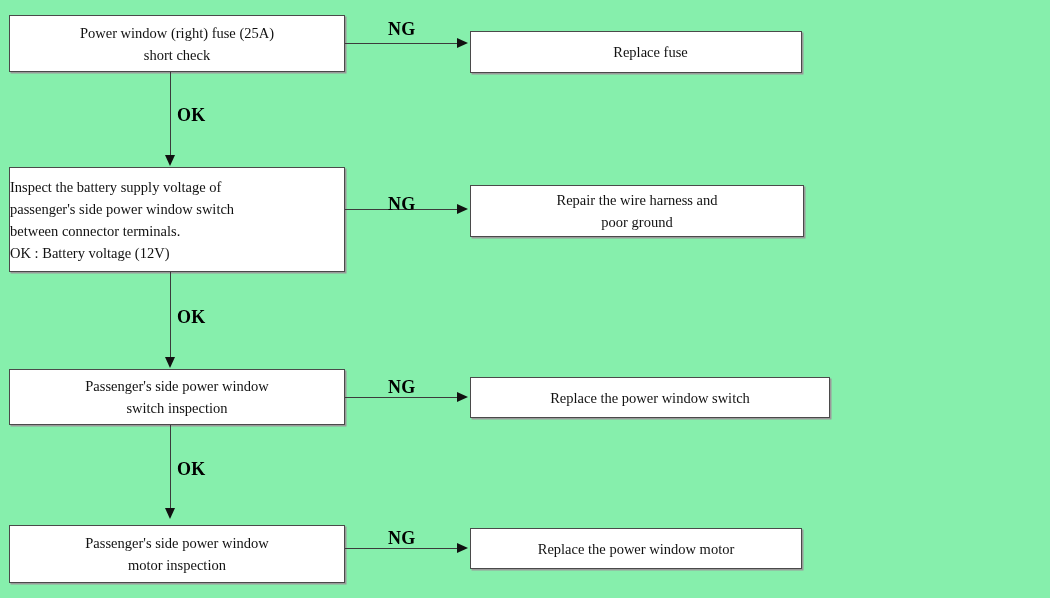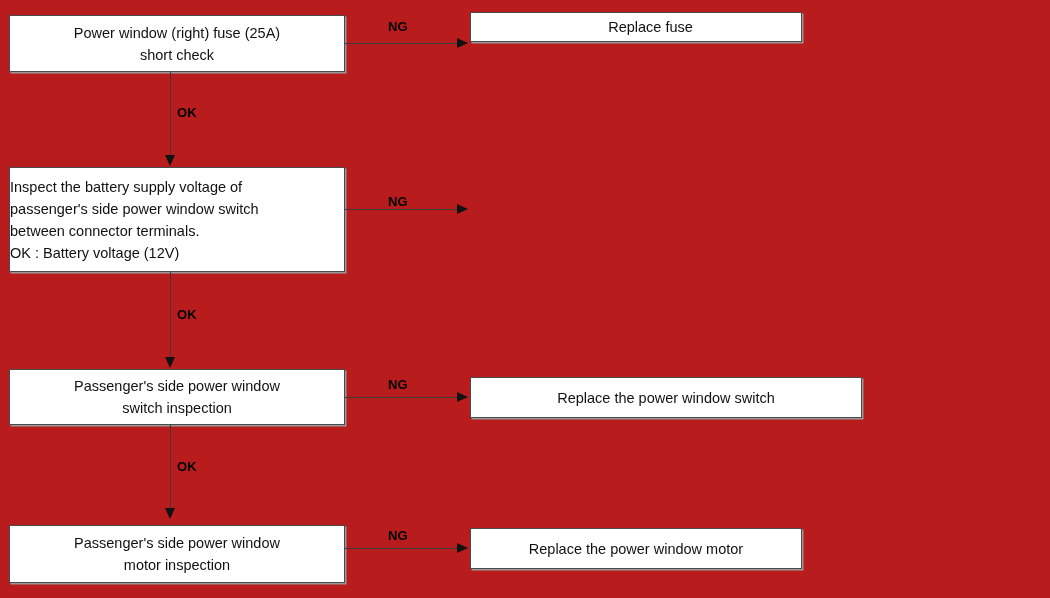--- a/index.html
+++ b/index.html
@@ -8,22 +8,23 @@
     background: #ffffff;
   }
   body {
     font-family: "Liberation Sans", sans-serif;
     color: #111111;
   }
   #canvas {
     position: relative;
     width: 1050px;
     height: 598px;
-    background: #b91c1c;
+    background: #86efac;
     overflow: hidden;
+    font-family: Liberation Serif, serif;
   }
   .node {
     position: absolute;
     box-sizing: border-box;
     border: 1px solid #4a4a4a;
     background: #ffffff;
     display: flex;
     align-items: center;
     font-size: 14.5px;
     line-height: 22px;
@@ -38,21 +39,21 @@
     justify-content: flex-start;
     text-align: left;
     padding-left: 0;
   }
   .node .node-text {
     display: block;
     white-space: pre-line;
   }
   .edge-label {
     position: absolute;
-    font-size: 13px;
+    font-size: 18px;
     font-weight: bold;
     color: #000000;
     letter-spacing: 0.2px;
   }
   .h-line {
     position: absolute;
     height: 1px;
     background: #3b3b3b;
   }
   .v-line {
@@ -84,54 +85,58 @@
 
   <div class="node center" style="left:9px; top:15px; width:336px; height:57px;">
     <span class="node-text">Power window (right) fuse (25A)
 short check</span>
   </div>
 
   <div class="h-line" style="left:345px; top:43px; width:114px;"></div>
   <div class="arrow-right" style="left:457px; top:37.5px;"></div>
   <div class="edge-label" style="left:388px; top:19px;">NG</div>
 
-  <div class="node center" style="left:470px; top:12px; width:332px; height:30px;padding-left:29px;">
+  <div class="node center" style="left:470px; top:31px; width:332px; height:42px;padding-left:29px;">
     <span class="node-text">Replace fuse</span>
   </div>
 
   <div class="v-line" style="left:170px; top:72px; height:84px;"></div>
   <div class="arrow-down" style="left:165px; top:155px;"></div>
   <div class="edge-label" style="left:177px; top:105px;">OK</div>
 
   <div class="node left" style="left:9px; top:167px; width:336px; height:105px;">
     <span class="node-text">Inspect the battery supply voltage of
 passenger's side power window switch
 between connector terminals.
 OK : Battery voltage (12V)</span>
   </div>
 
   <div class="h-line" style="left:345px; top:209px; width:114px;"></div>
   <div class="arrow-right" style="left:457px; top:203.5px;"></div>
   <div class="edge-label" style="left:388px; top:194px;">NG</div>
 
+  <div class="node center" style="left:470px; top:185px; width:334px; height:52px;">
+    <span class="node-text">Repair the wire harness and
+poor ground</span>
+  </div>
 
   <div class="v-line" style="left:170px; top:272px; height:86px;"></div>
   <div class="arrow-down" style="left:165px; top:357px;"></div>
   <div class="edge-label" style="left:177px; top:307px;">OK</div>
 
   <div class="node center" style="left:9px; top:369px; width:336px; height:56px;">
     <span class="node-text">Passenger's side power window
 switch inspection</span>
   </div>
 
   <div class="h-line" style="left:345px; top:397px; width:114px;"></div>
   <div class="arrow-right" style="left:457px; top:391.5px;"></div>
   <div class="edge-label" style="left:388px; top:377px;">NG</div>
 
-  <div class="node center" style="left:470px; top:377px; width:392px; height:41px;">
+  <div class="node center" style="left:470px; top:377px; width:360px; height:41px;">
     <span class="node-text">Replace the power window switch</span>
   </div>
 
   <div class="v-line" style="left:170px; top:425px; height:84px;"></div>
   <div class="arrow-down" style="left:165px; top:508px;"></div>
   <div class="edge-label" style="left:177px; top:459px;">OK</div>
 
   <div class="node center" style="left:9px; top:525px; width:336px; height:58px;">
     <span class="node-text">Passenger's side power window
 motor inspection</span>

